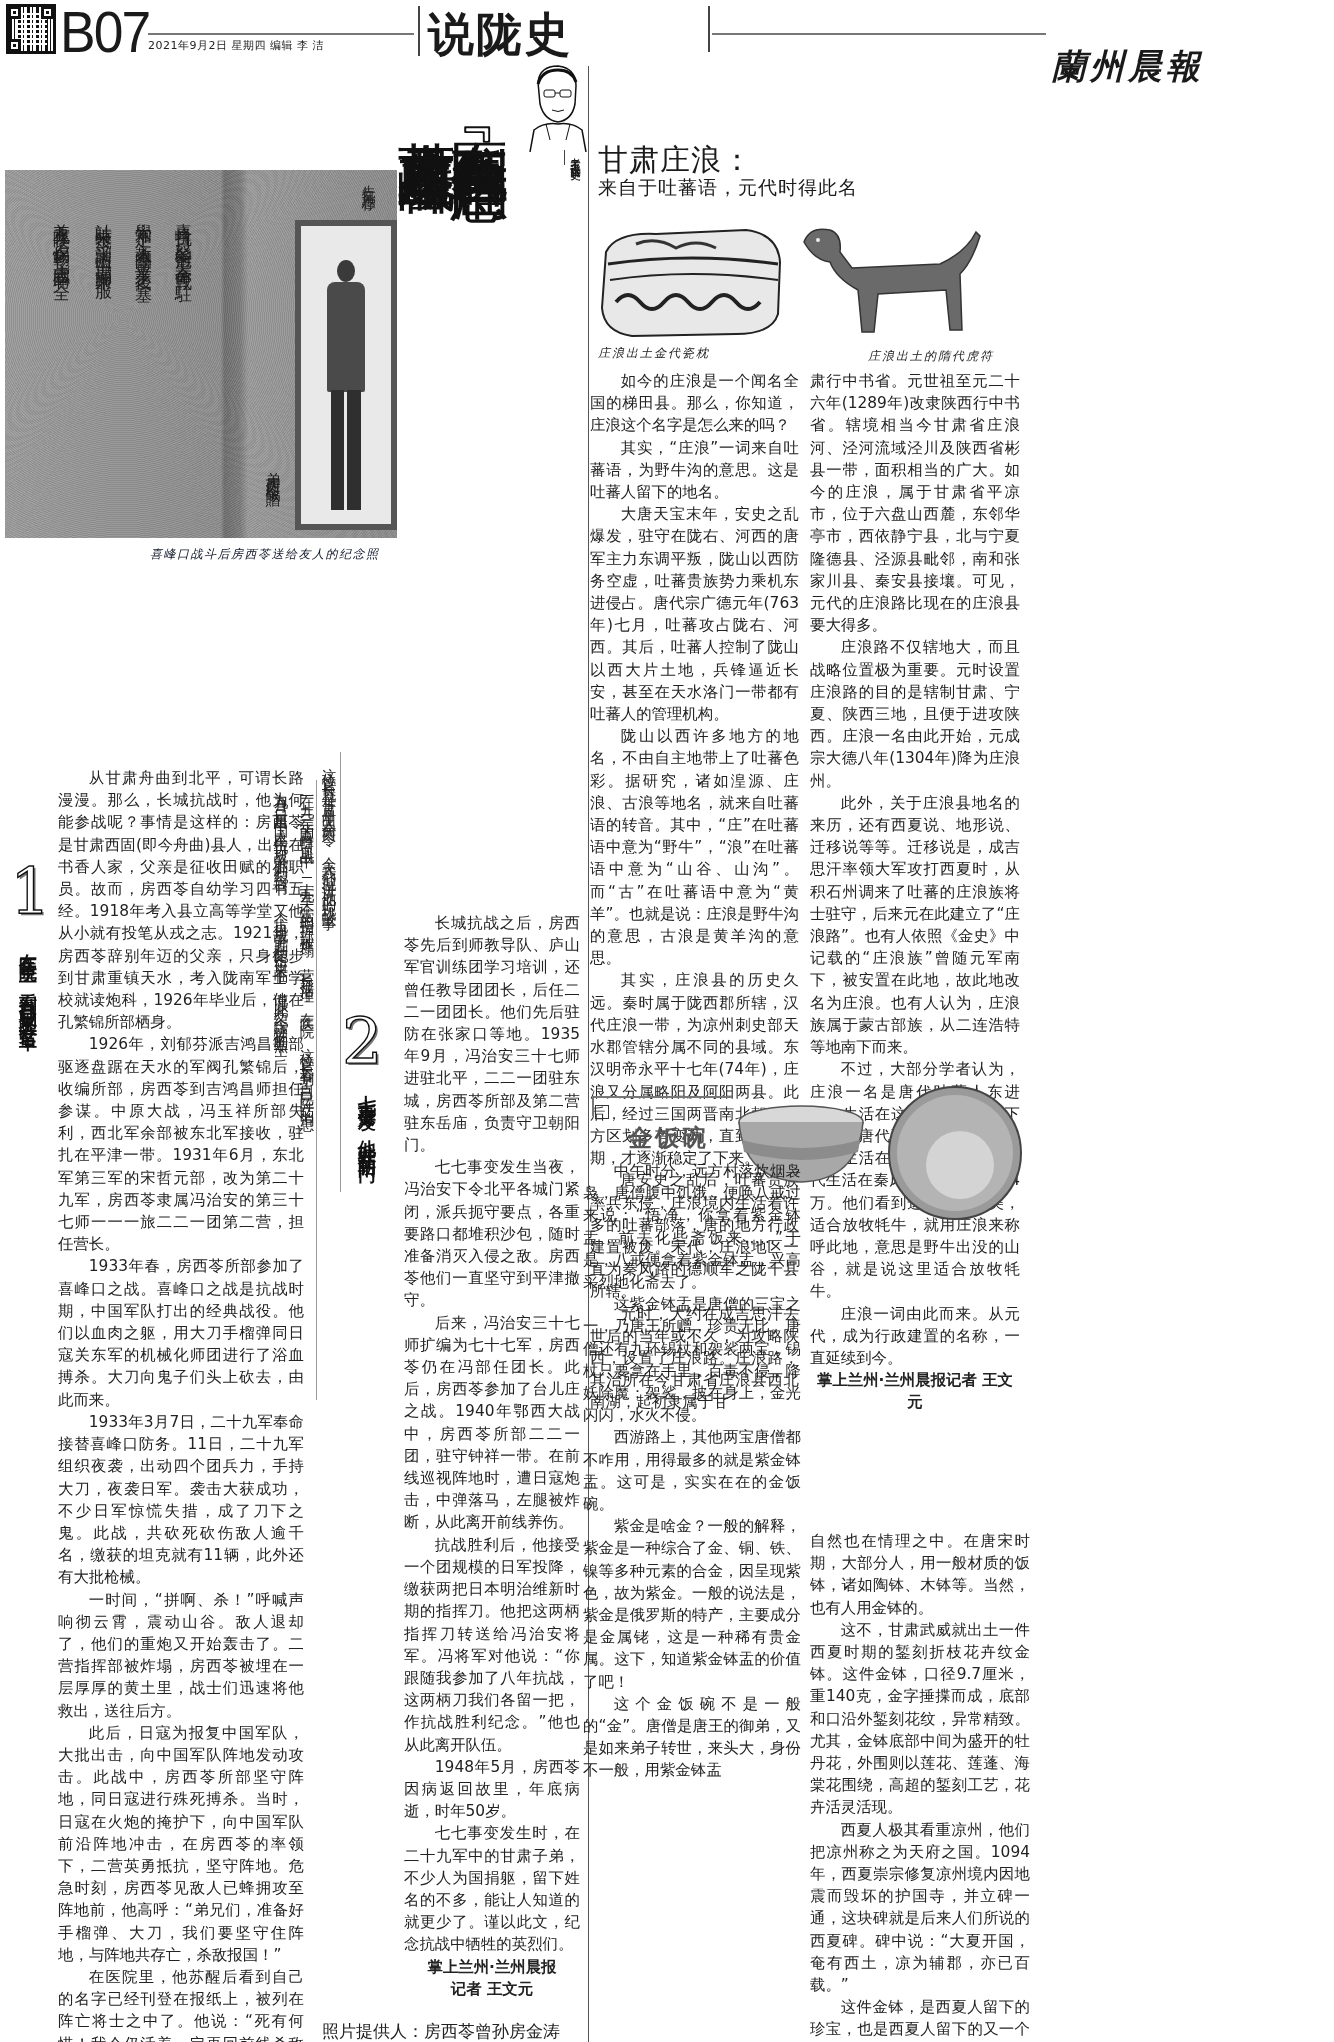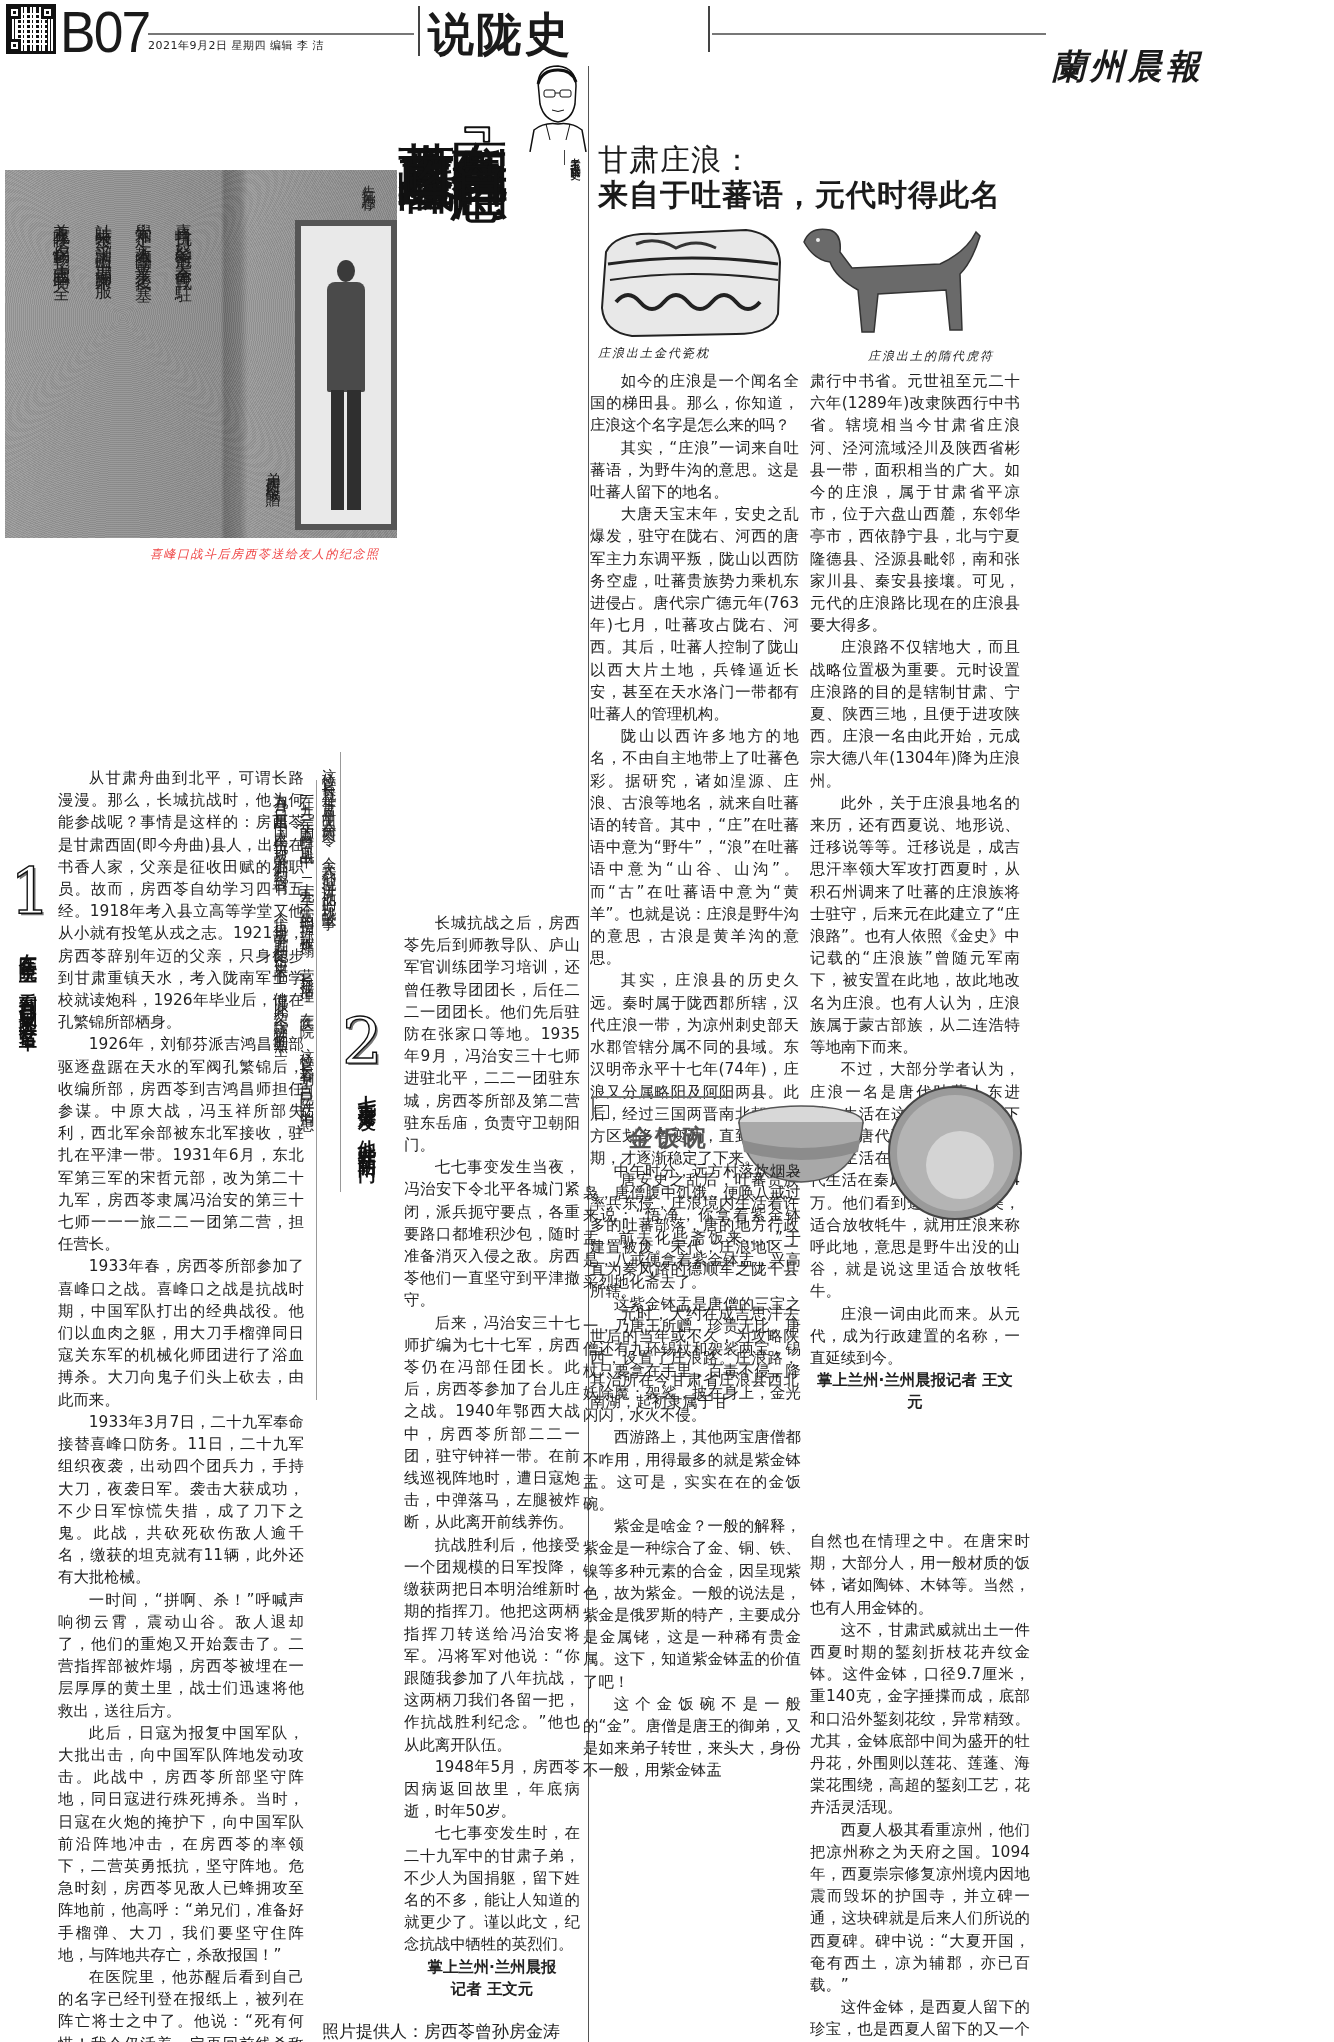--- a/index.html
+++ b/index.html
@@ -31,21 +31,21 @@
       repeating-radial-gradient(circle at 30% 40%, rgba(255,255,255,.08) 0 1px, rgba(0,0,0,.06) 1px 2px); }
   .photo .frame { position:absolute; left: 290px; top: 50px; width: 102px; height: 310px; background:#e9e9e9; border: 6px solid #555; }
   .photo .soldier { position:absolute; left: 312px; top: 90px; width: 58px; height: 260px; }
   .photo .soldier .head { position:absolute; left: 20px; top: 0; width: 18px; height: 22px; border-radius: 50%; background:#3a3a3a; }
   .photo .soldier .body { position:absolute; left: 10px; top: 22px; width: 38px; height: 110px; background:#4a4a4a; border-radius: 8px 8px 2px 2px; }
   .photo .soldier .legs { position:absolute; left: 14px; top: 130px; width: 30px; height: 120px; background:
       linear-gradient(90deg,#2f2f2f 0 45%,transparent 45% 55%,#2f2f2f 55% 100%); }
   .photo .calli { position:absolute; top: 40px; font-family: "DejaVu Serif", serif; font-size: 17px; line-height: 22px; color:#1c1c1c; writing-mode: vertical-rl; letter-spacing: 3px; }
   .photo .sign { position:absolute; left: 258px; top: 290px; writing-mode: vertical-rl; font-size: 15px; color:#1c1c1c; font-family: "DejaVu Serif", serif; letter-spacing: 4px; }
   .photo .tag { position:absolute; left: 355px; top: 4px; writing-mode: vertical-rl; font-size: 14px; color:#222; font-family:"DejaVu Serif", serif; letter-spacing: 3px; }
-  .photo-caption { position: absolute; left: 150px; top: 546px; font-size: 12px; color: #ef4444; letter-spacing: 1.5px; font-style: italic; }
+  .photo-caption { position: absolute; left: 150px; top: 546px; font-size: 12px; color: #0f172a; letter-spacing: 1.5px; font-style: italic; }
 
   .headline-v { position: absolute; writing-mode: vertical-rl; font-family: "DejaVu Sans", sans-serif; font-weight: 300; color:#111; }
   .hl-1 { left: 448px; top: 95px; font-size: 58px; letter-spacing: 2px; line-height: 64px; }
   .hl-2 { left: 395px; top: 95px; font-size: 58px; letter-spacing: 2px; line-height: 64px; }
 
   .body-col { position: absolute; font-size: 15.4px; line-height: 22.2px; text-align: justify; color: #222; }
   .body-col p { text-indent: 2em; }
   .body-col .byline { text-align: center; font-weight: 700; text-indent: 0; }
   .col-a { left: 58px; top: 767px; width: 246px; }
   .col-b { left: 404px; top: 912px; width: 176px; }
@@ -63,21 +63,21 @@
   .intro-3 { left: 270px; top: 783px; height: 520px; }
   .intro-rule { position: absolute; width: 1px; background: #999; }
 
   .photo-credit { position: absolute; left: 322px; top: 2020px; font-size: 17px; color:#222;text-align:center; }
 
   
   .col-divider { position: absolute; left: 588px; top: 66px; width: 1px; height: 1976px; background: #555; }
   .author-sketch { position: absolute; left: 520px; top: 60px; width: 70px; height: 92px; }
   .author-label { position: absolute; left: 564px; top: 150px; writing-mode: vertical-rl; font-size: 10px; font-weight: 700; letter-spacing: 3px; border-left: 1px solid #444; padding-left: 3px; }
   .rh-1 { position: absolute; left: 598px; top: 140px; font-size: 30px; font-weight: 300; letter-spacing: 1px; }
-  .rh-2 { position: absolute; left: 598px; top: 175px; font-size: 30px; font-weight: 700; letter-spacing: 1px; }
+  .rh-2 { position: absolute; left: 598px; top: 175px; font-size: 19px; font-weight: 400; letter-spacing: 1px; }
 
   .pillow { position: absolute; left: 596px; top: 222px; width: 190px; height: 118px; }
   .tiger  { position: absolute; left: 790px; top: 212px; width: 200px; height: 136px; }
   .cap-pillow { position: absolute; left: 598px; top: 345px; font-size: 12px; font-style: italic; letter-spacing: 2px; color:#222; }
   .cap-tiger  { position: absolute; left: 868px; top: 348px; font-size: 12px; font-style: italic; letter-spacing: 2px; color:#222; }
 
   .col-c { left: 588px; top: 370px; width: 211px; padding-left: 2px; }
   .col-d { left: 810px; top: 370px; width: 210px; }
 
   .feature-box { position: absolute; left: 592px; top: 1096px; width: 140px; height: 2px; background: #777; }

